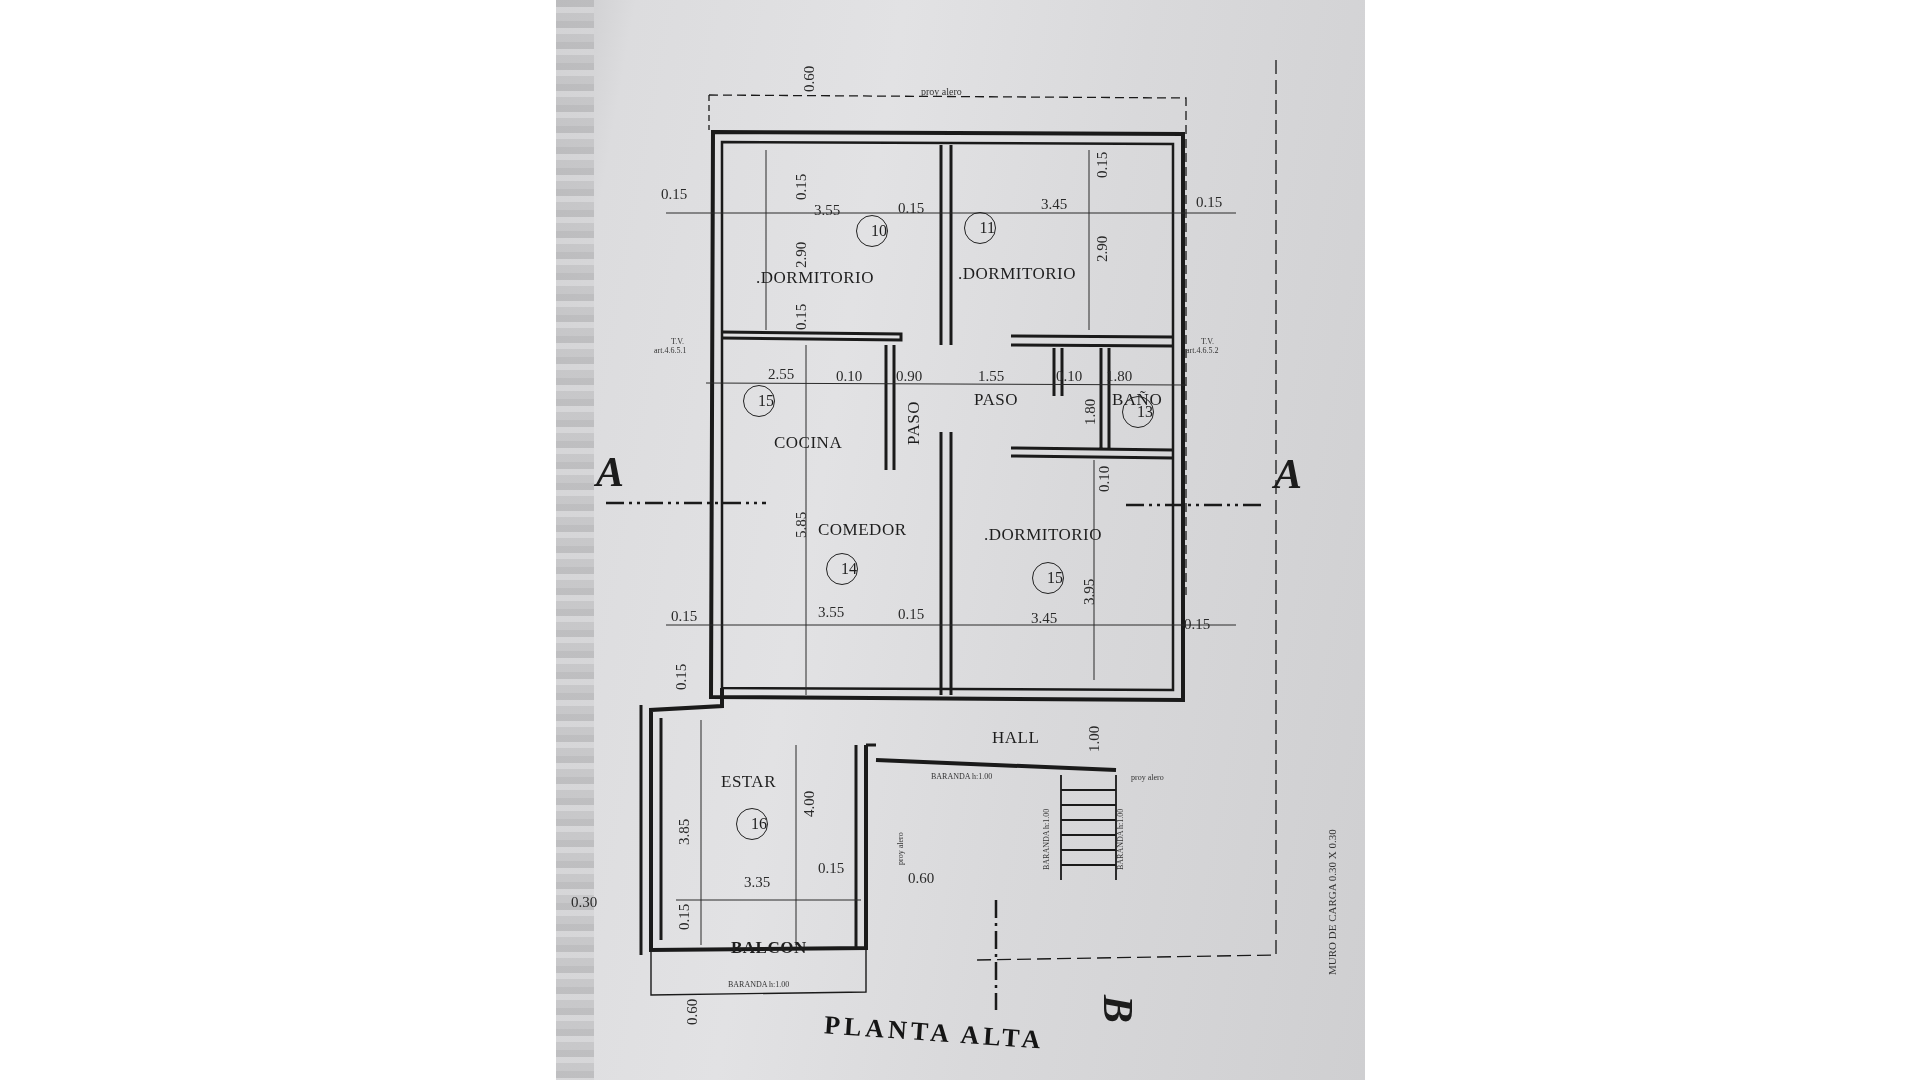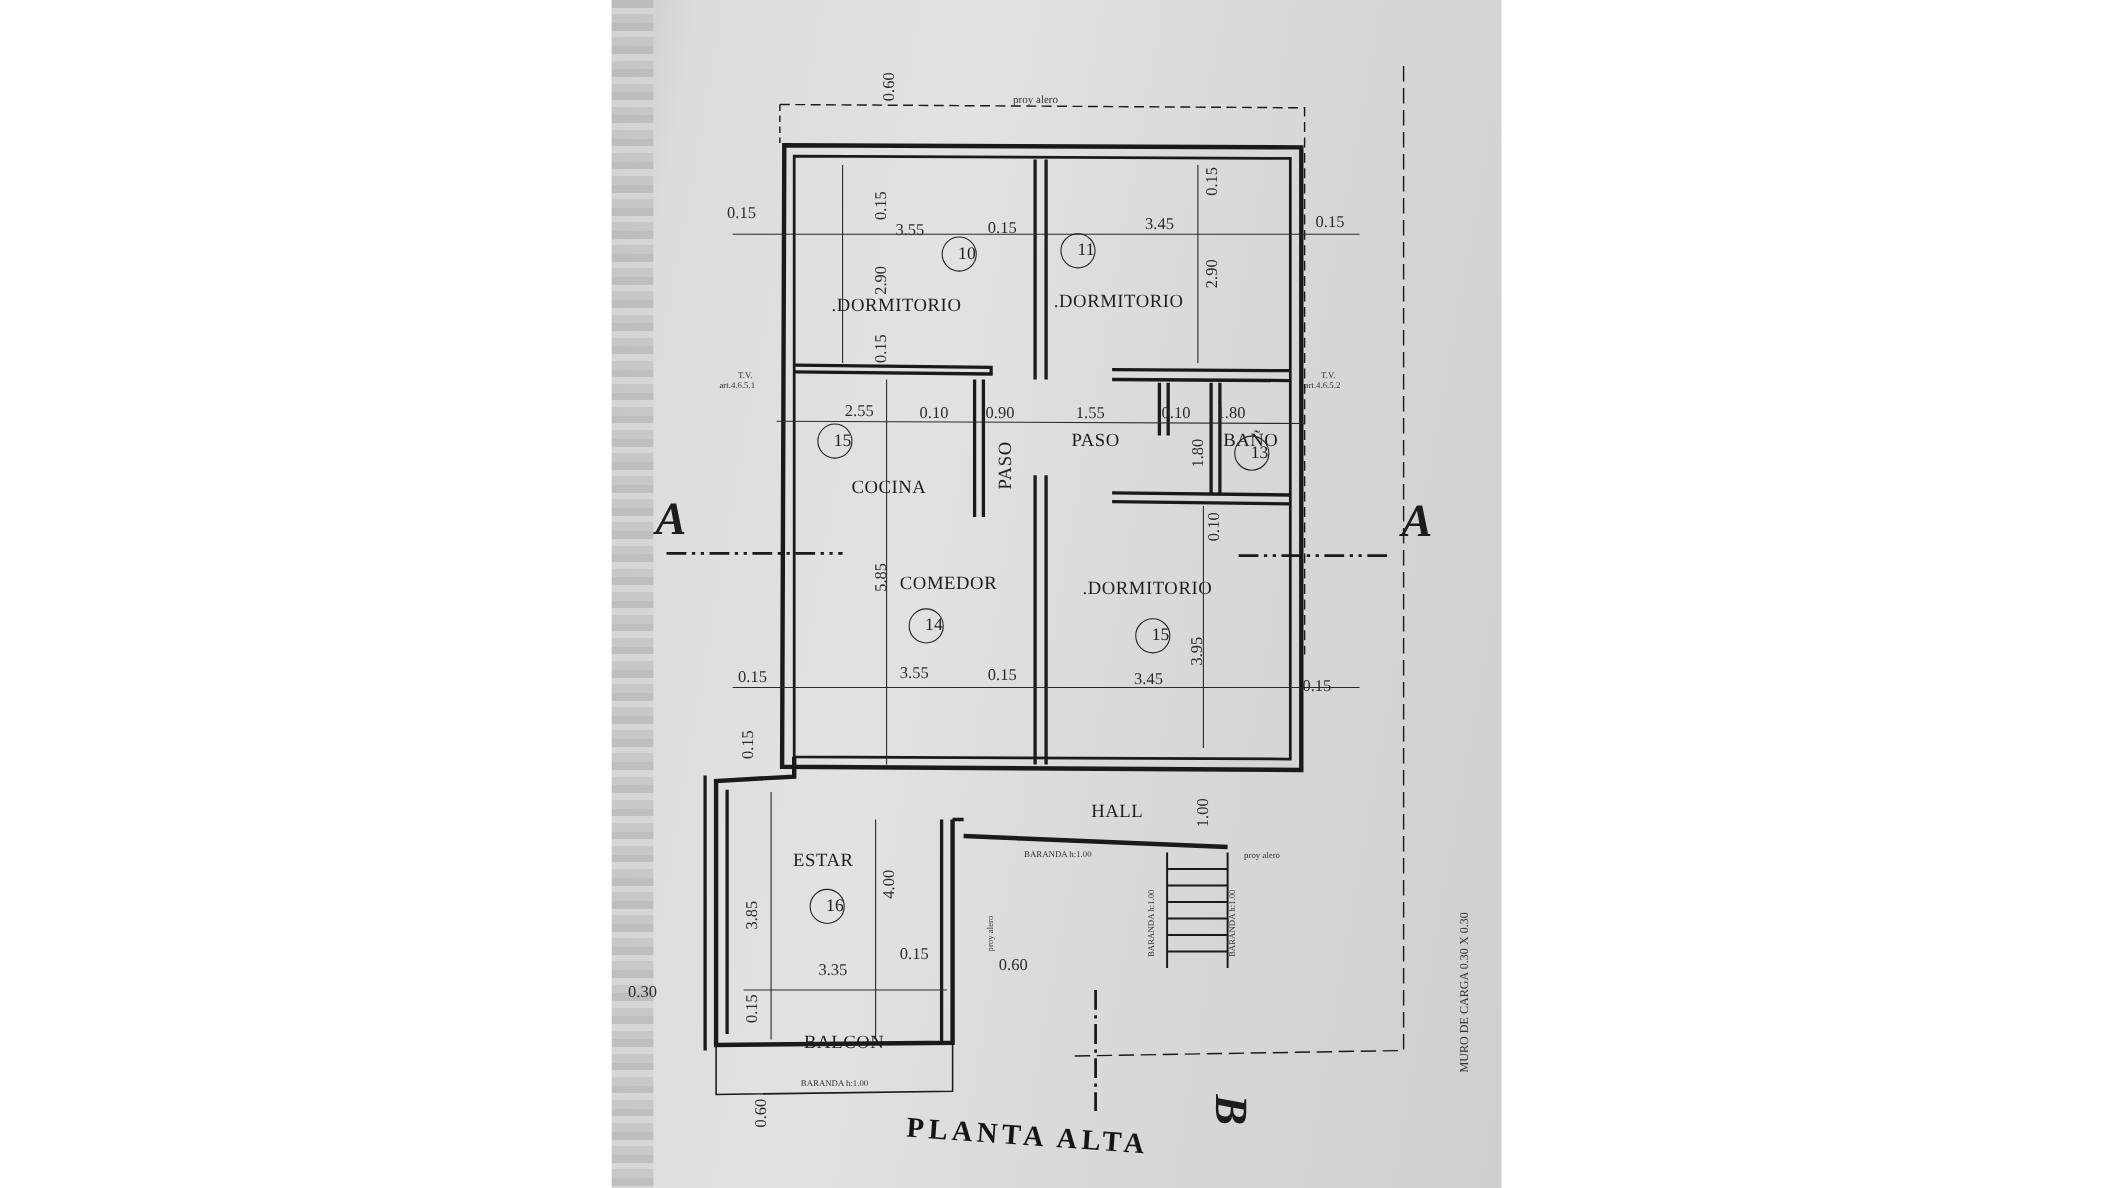--- a/index.html
+++ b/index.html
@@ -165,21 +165,21 @@
   <div class="circ" style="left:180px; top:808px;">16</div>
   <span class="dim vert" style="left:120px; top:845px;">3.85</span>
   <span class="dim vert" style="left:245px; top:817px;">4.00</span>
   <span class="tiny vert" style="left:340px; top:865px;">proy alero</span>
   <span class="dim" style="left:188px; top:874px;">3.35</span>
   <span class="dim" style="left:262px; top:860px;">0.15</span>
   <span class="dim" style="left:352px; top:870px;">0.60</span>
   <span class="dim" style="left:15px; top:894px;">0.30</span>
   <span class="dim vert" style="left:120px; top:930px;">0.15</span>
 
-  <span class="lbl" style="left:175px; top:938px;">BALCON</span>
+  <span class="lbl" style="left:175px; top:938px;font-weight:bold;">BALCON</span>
   <span class="tiny" style="left:172px; top:980px;">BARANDA h:1.00</span>
   <span class="dim vert" style="left:128px; top:1025px;">0.60</span>
 
   <span class="tiny vert" style="left:770px; top:975px; font-size:11px;">MURO DE CARGA 0.30 X 0.30</span>
 
   <span class="section-mark" style="left:548px; top:985px; transform: rotate(90deg);">B</span>
   <div class="title">PLANTA ALTA</div>
 </div>
 
 </body></html>

